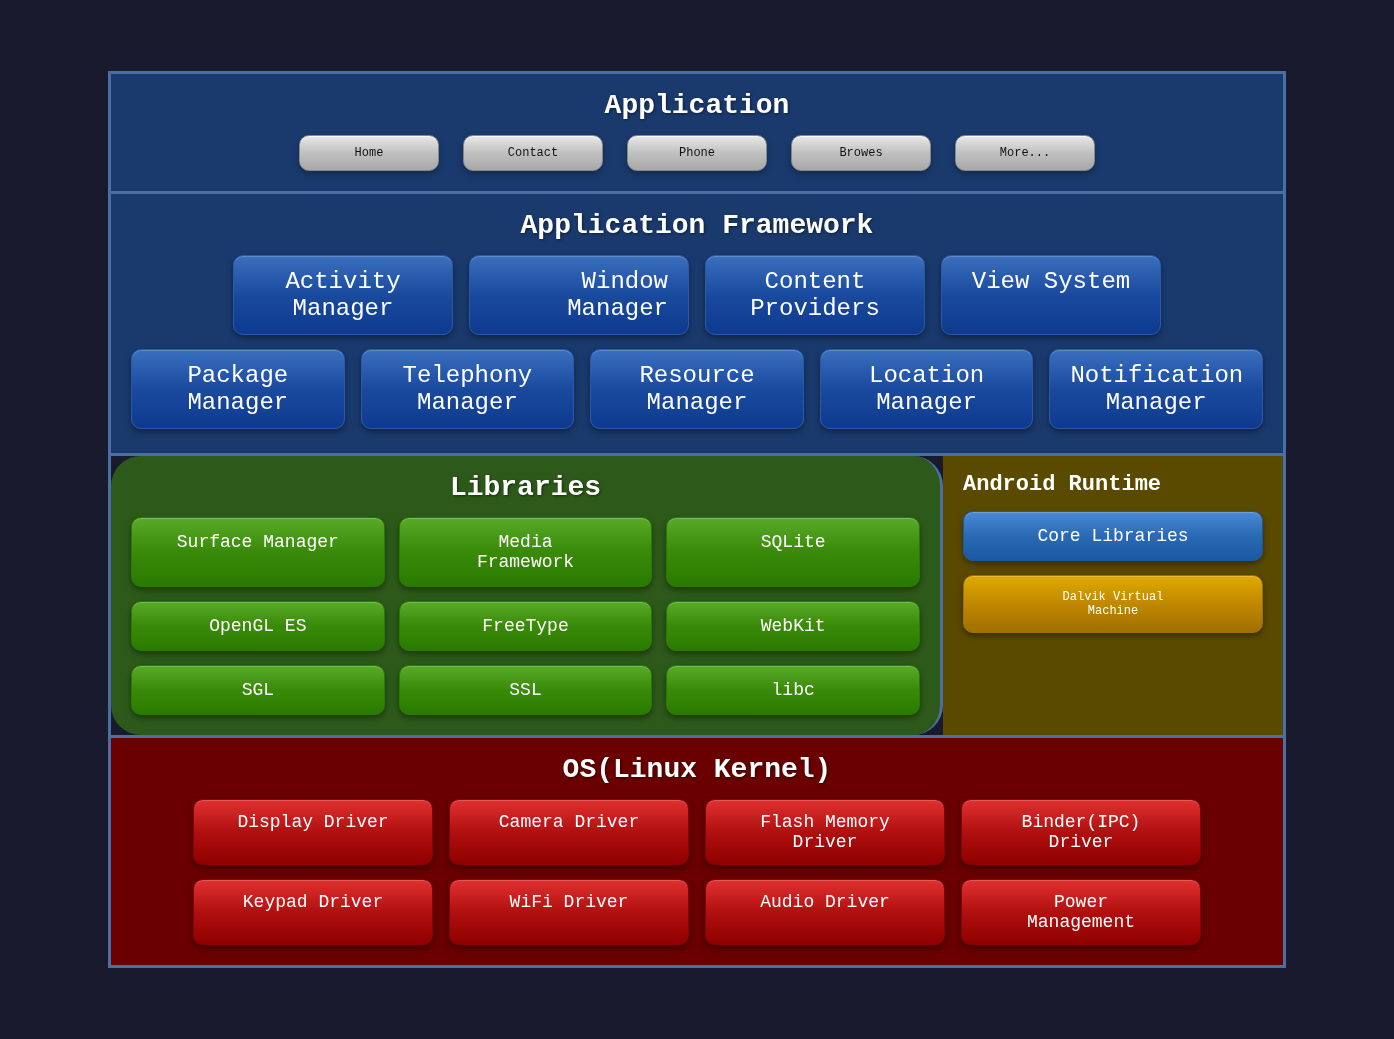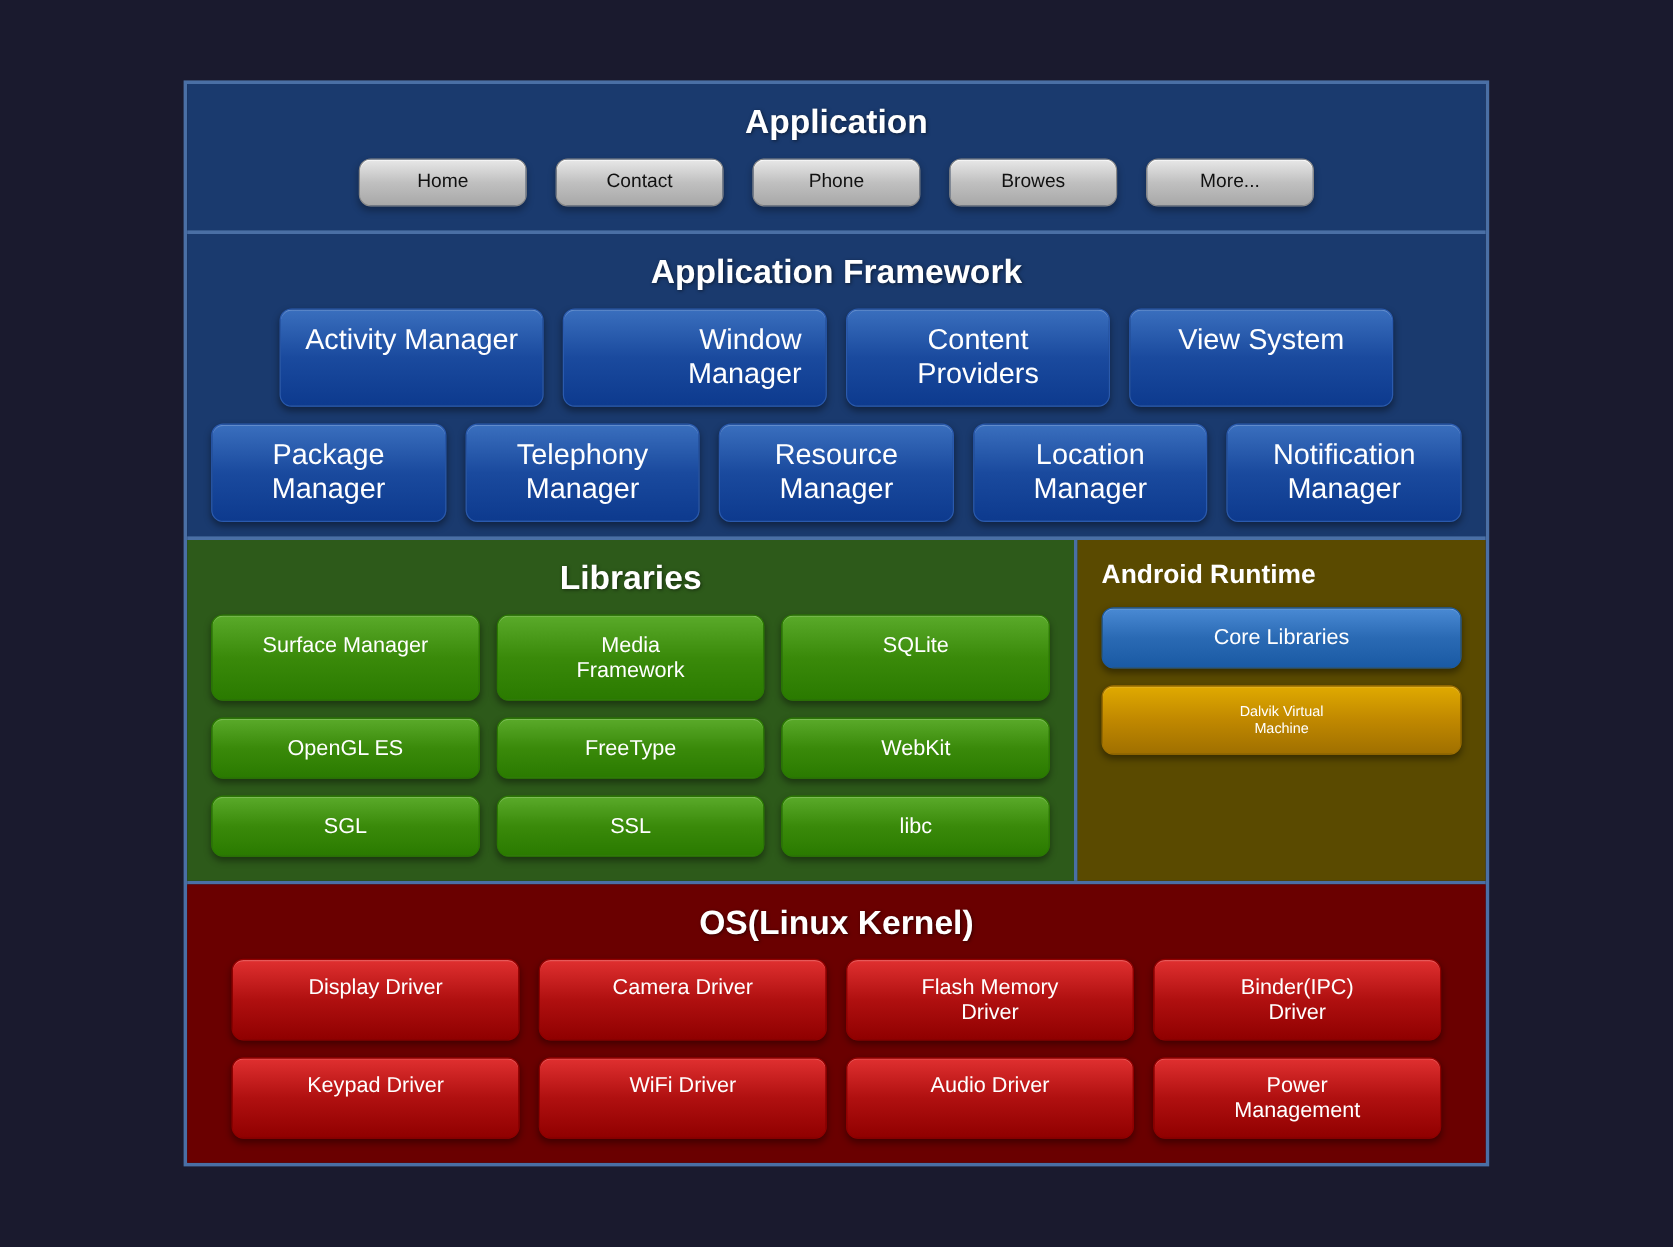--- a/index.html
+++ b/index.html
@@ -6,23 +6,24 @@
     body {
       background: #1a1a2e;
       font-family: Arial, sans-serif;
       display: flex;
       justify-content: center;
       align-items: center;
       min-height: 100vh;
       padding: 10px;
     }
     .diagram {
-      width: 1088px;
+      width: 1178px;
       border: 3px solid #4a6fa5;
       background: #1a1a2e;
+      font-family: Liberation Mono, monospace;
     }
 
     
     .app-layer {
       background: #1a3a6e;
       padding: 16px 20px 20px;
       border-bottom: 3px solid #4a6fa5;
     }
     .layer-title {
       color: white;
@@ -36,32 +37,32 @@
       display: flex;
       justify-content: center;
       gap: 24px;
       flex-wrap: wrap;
     }
     .app-btn {
       background: linear-gradient(180deg, #e8e8e8 0%, #c0c0c0 50%, #a8a8a8 100%);
       border: 1px solid #888;
       border-radius: 10px;
       padding: 10px 28px;
-      font-size: 16px;
+      font-size: 12px;
       color: #111;
       cursor: pointer;
       box-shadow: 0 3px 6px rgba(0,0,0,0.3), inset 0 1px 0 rgba(255,255,255,0.7);
       min-width: 140px;
       text-align: center;
     }
 
     
     .framework-layer {
       background: #1a3a6e;
-      padding: 16px 20px 12px;
+      padding: 16px 20px 24px;
       border-bottom: 3px solid #4a6fa5;
     }
     .framework-grid {
       display: flex;
       flex-direction: column;
       gap: 14px;
     }
     .framework-row {
       display: flex;
       justify-content: center;
@@ -86,20 +87,21 @@
     
     .middle-section {
       display: flex;
       border-bottom: 3px solid #4a6fa5;
     }
     .libraries-layer {
       background: #2d5a1a;
       padding: 16px 20px 20px;
       flex: 1;
       border-right: 3px solid #4a6fa5;
+      border-radius: 30px;
     }
     .lib-grid {
       display: grid;
       grid-template-columns: repeat(3, 1fr);
       gap: 14px;
       margin-top: 14px;
     }
     .lib-btn {
       background: linear-gradient(180deg, #5aaa2a 0%, #3a8a0a 50%, #2a7a00 100%);
       border: 1px solid #2a7a00;

